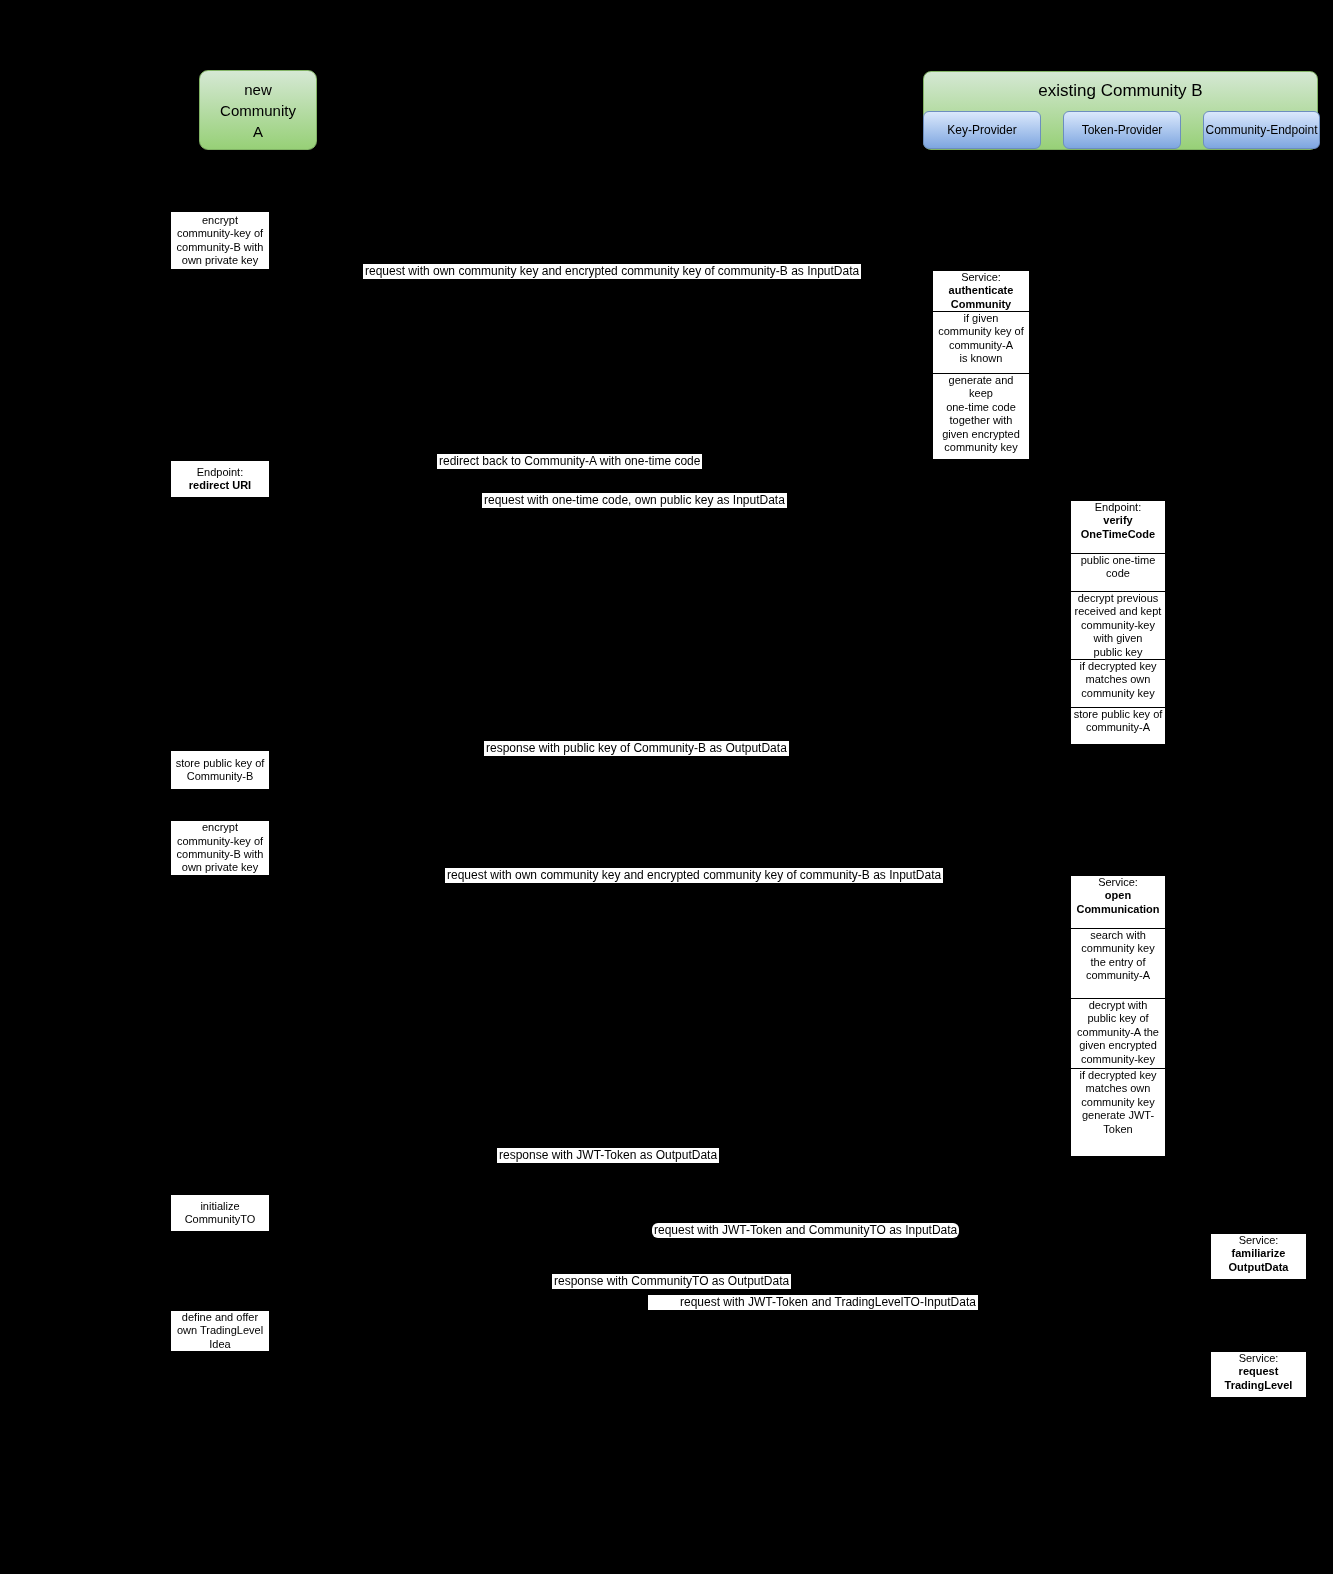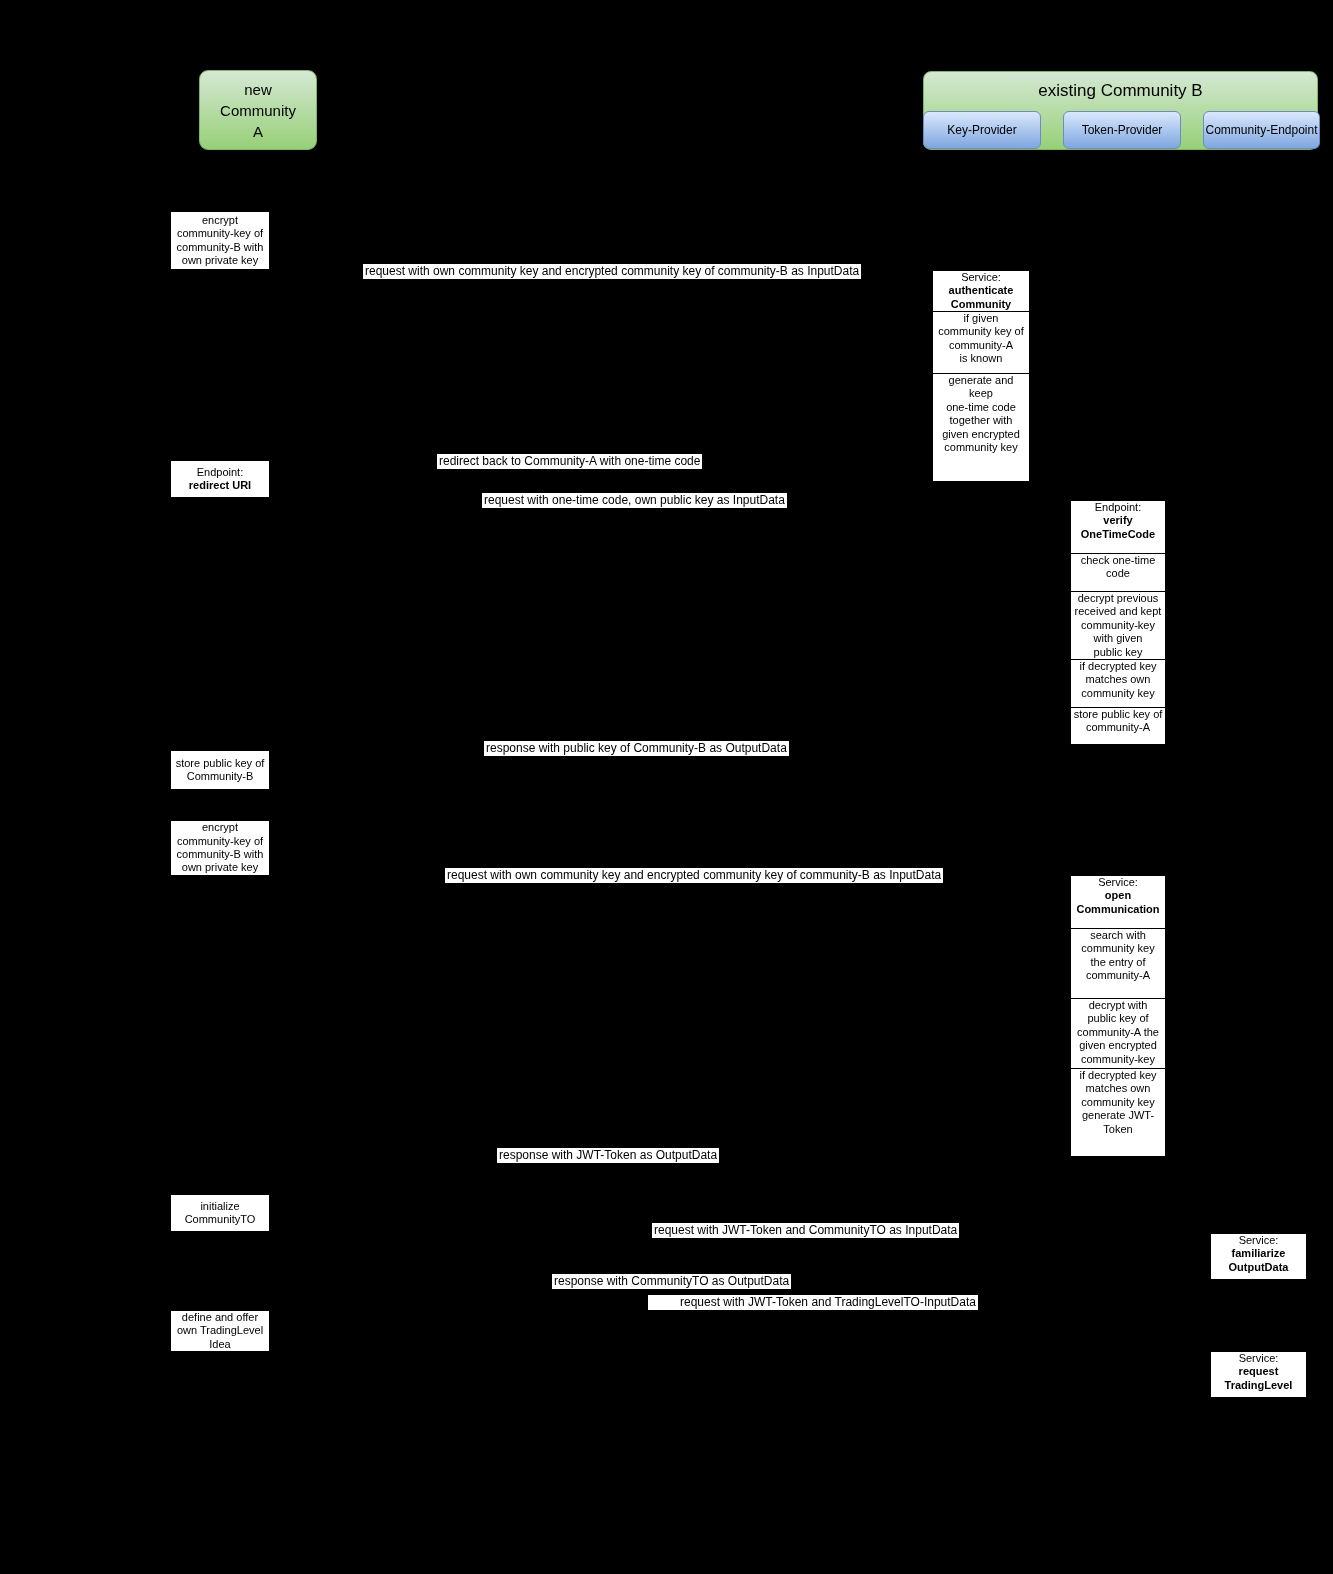--- a/index.html
+++ b/index.html
@@ -123,35 +123,35 @@
   <div class="service-box" style="left:932px; top:270px; width:98px;">
     <div class="service-section" style="height:40px;">
       <span>Service:</span>
       <b>authenticate
 Community</b>
     </div>
     <div class="service-section" style="height:62px;">if given
 community key of
 community-A
 is known</div>
-    <div class="service-section" style="height:108px;">generate and
+    <div class="service-section" style="height:86px;">generate and
 keep
 one-time code
 together with
 given encrypted
 community key</div>
   </div>
 
   <div class="service-box" style="left:1070px; top:500px; width:96px;">
     <div class="service-section" style="height:52px;">
       <span>Endpoint:</span>
       <b>verify
 OneTimeCode</b>
     </div>
-    <div class="service-section" style="height:38px;">check one-time
+    <div class="service-section" style="height:38px;">public one-time
 code</div>
     <div class="service-section" style="height:68px;">decrypt  previous
 received and kept
 community-key
 with given
 public key</div>
     <div class="service-section" style="height:48px;">if decrypted key
 matches own
 community key</div>
     <div class="service-section" style="height:37px;">store public key of
@@ -201,19 +201,19 @@
   <div class="msg-label" style="left:437px; top:454px;">redirect back to Community-A with one-time code</div>
 
   <div class="msg-label" style="left:482px; top:493px;">request with one-time code, own public key as InputData</div>
 
   <div class="msg-label" style="left:484px; top:741px;">response with public key of Community-B as OutputData</div>
 
   <div class="msg-label" style="left:445px; top:868px;">request with own community key and encrypted community key of community-B as InputData</div>
 
   <div class="msg-label" style="left:497px; top:1148px;">response with JWT-Token as OutputData</div>
 
-  <div class="msg-label" style="left:652px; top:1223px;">request with JWT-Token and CommunityTO as InputData</div>
+  <div class="msg-label" style="left:652px; top:1223px;border-radius:6px;">request with JWT-Token and CommunityTO as InputData</div>
 
   <div class="msg-label" style="left:552px; top:1274px;">response with CommunityTO as OutputData</div>
 
   <div class="msg-label" style="left:648px; top:1295px;padding-left:32px;">request with JWT-Token and TradingLevelTO-InputData</div>
 
 </div>
 
 </body></html>

